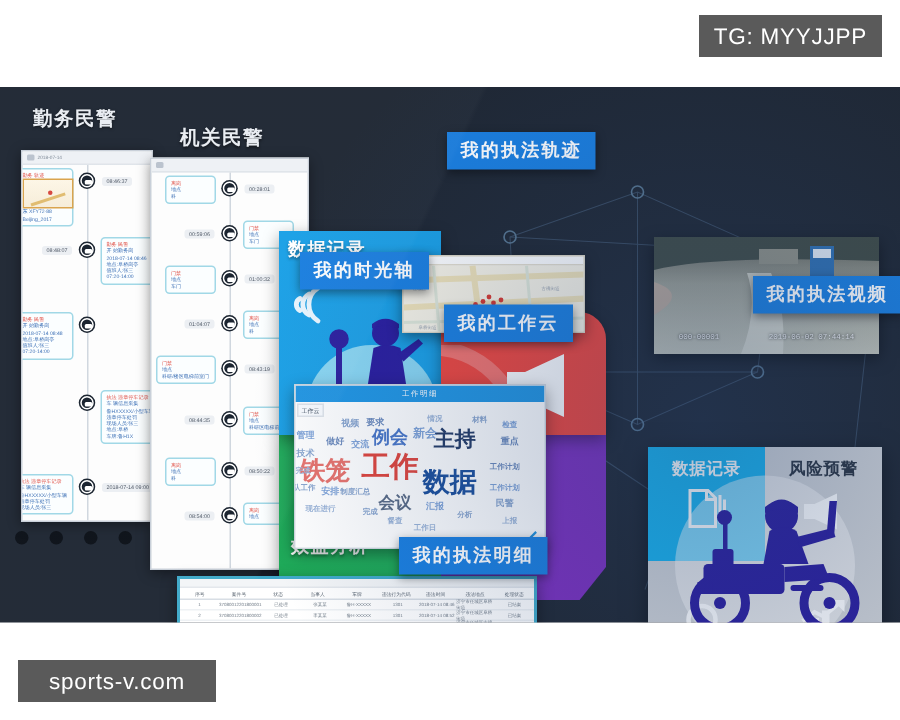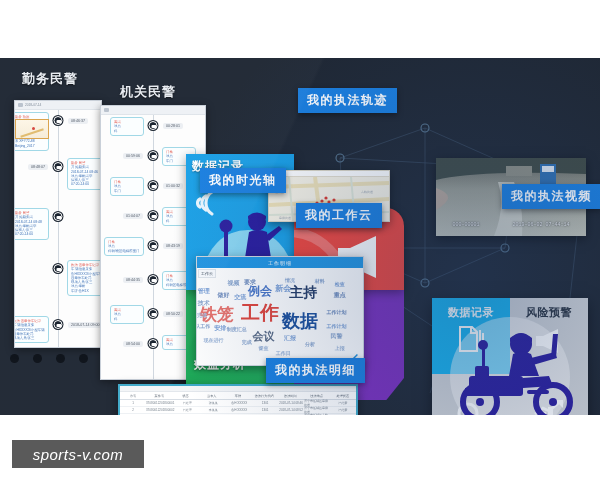--- a/index.html
+++ b/index.html
@@ -14,21 +14,21 @@
   
   .wm {
     position: absolute;
     background: #5a5a5a;
     color: #fff;
     font-size: 15px;
     letter-spacing: .5px;
     display: flex; align-items: center; justify-content: center;
   }
   .wm-top { right: 12px; top: 10px; width: 122px; height: 28px; }
-  .wm-bot { left: 12px; top: 440px; width: 132px; height: 28px; font-size: 15px; font-style: italic; }
+  .wm-bot { left: 12px; top: 440px; width: 132px; height: 28px; font-size: 15px; }
 
   
   .slide {
     position: absolute; left: 0; top: 58px; width: 600px; height: 357px;
     background: #1f2733;
     overflow: hidden;
   }
   .slide::after{
     content:""; position:absolute; inset:0;
     background:
@@ -156,20 +156,21 @@
                  align-items:center; justify-content:center; }
   .tbl-row { display:flex; height:7px; border-bottom:1px solid #eef1f4; }
   .tbl-row div { flex:1; font-size:3px; color:#76808c; display:flex;
                  align-items:center; justify-content:center; }
 </style>
 </head>
 <body>
 
 <div id="root">
 
+  <div class="wm wm-top">TG: MYYJJPP</div>
 
   <div class="slide">
 
     <svg class="netlines" viewBox="0 0 270 300">
       <g stroke="#7fa9d6" stroke-width="0.7" fill="none" opacity="0.55">
         <path d="M10,60 L95,30 L185,70 L175,150 L95,185 L15,150 Z"></path>
         <path d="M95,30 L95,185"></path>
         <path d="M10,60 L185,70"></path>
         <path d="M175,150 L15,150"></path>
         <path d="M60,200 L120,240 L100,295"></path>

